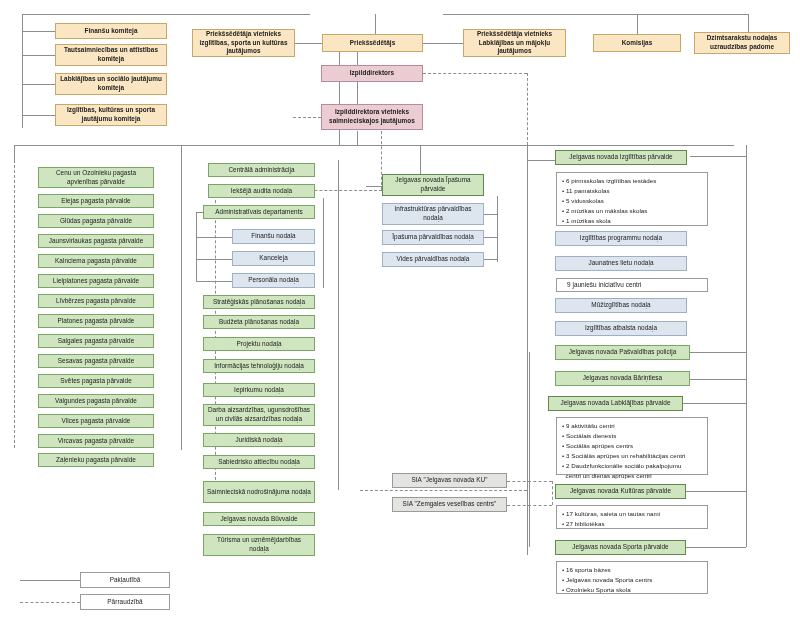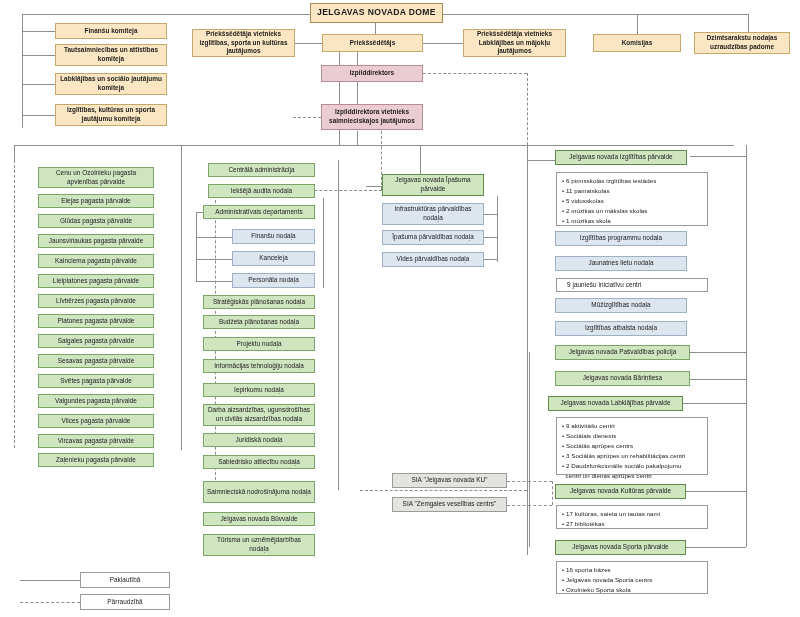--- a/index.html
+++ b/index.html
@@ -114,21 +114,20 @@
 
   <div class="ln lnh" style="left:690px;top:352px;width:56px;"></div>
   <div class="ln lnh" style="left:690px;top:379px;width:56px;"></div>
   <div class="ln lnh" style="left:683px;top:403px;width:63px;"></div>
   <div class="ln lnh" style="left:686px;top:491px;width:60px;"></div>
   <div class="ln lnh" style="left:686px;top:547px;width:60px;"></div>
   <div class="ln lnv" style="left:746px;top:145px;height:402px;"></div>
   <div class="ln lnh" style="left:690px;top:156px;width:56px;"></div>
   <div class="ln lnv" style="left:529px;top:352px;height:195px;"></div>
 
-  <div class="box title" style="left:310px;top:3px;width:133px;height:20px;">JELGAVAS NOVADA DOME</div>
 
   <div class="box cream" style="left:55px;top:23px;width:112px;height:16px;">Finanšu komiteja</div>
   <div class="box cream" style="left:55px;top:44px;width:112px;height:22px;">Tautsaimniecības un attīstības komiteja</div>
   <div class="box cream" style="left:55px;top:73px;width:112px;height:22px;">Labklājības un sociālo jautājumu komiteja</div>
   <div class="box cream" style="left:55px;top:104px;width:112px;height:22px;">Izglītības, kultūras un sporta jautājumu komiteja</div>
 
   <div class="box cream" style="left:192px;top:29px;width:103px;height:28px;">Priekšsēdētāja vietnieks izglītības, sporta un kultūras jautājumos</div>
   <div class="box cream" style="left:322px;top:34px;width:101px;height:18px;">Priekšsēdētājs</div>
   <div class="box cream" style="left:463px;top:29px;width:103px;height:28px;">Priekšsēdētāja vietnieks Labklājības un mājokļu jautājumos</div>
   <div class="box cream" style="left:593px;top:34px;width:88px;height:18px;">Komisijas</div>

